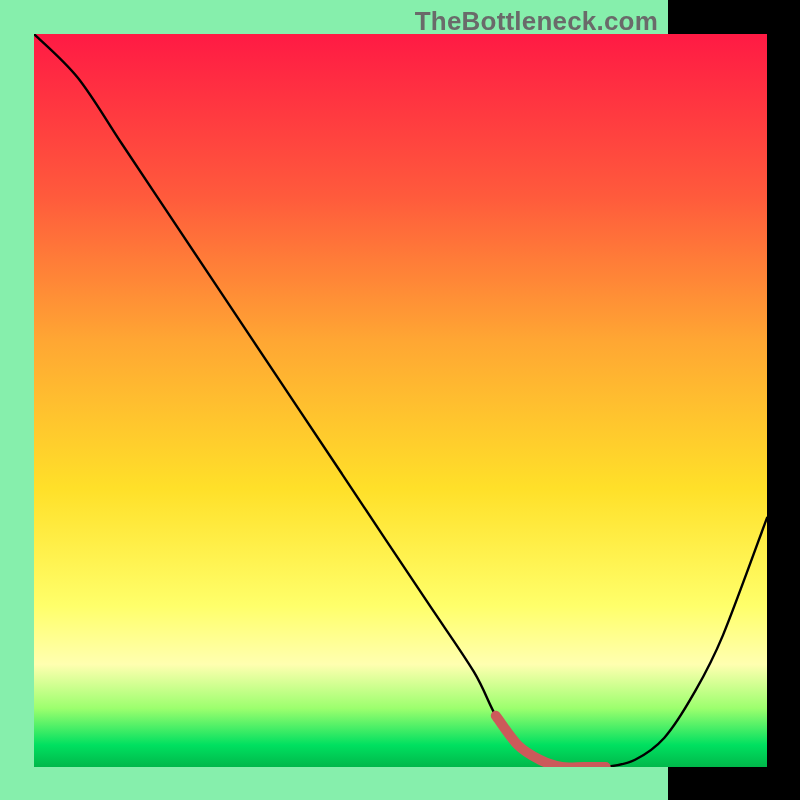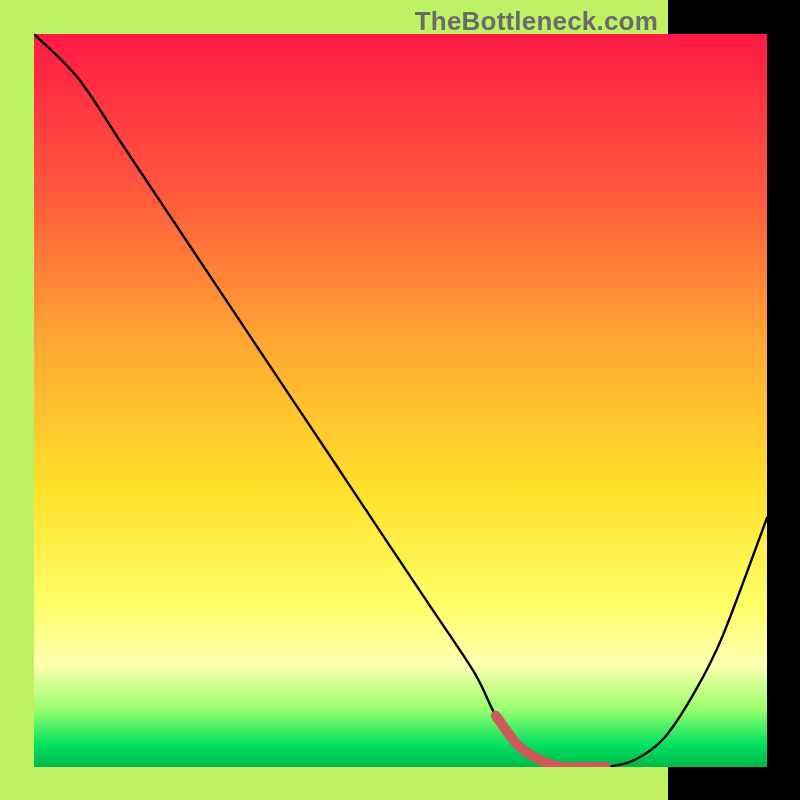--- a/index.html
+++ b/index.html
@@ -7,21 +7,21 @@
     padding: 0;
     width: 800px;
     height: 800px;
     background: #000;
     overflow: hidden;
   }
   .frame {
     position: relative;
     width: 668px;
     height: 800px;
-    background: #bef264;
+    background: #86efac;
   }
   .plot {
     position: absolute;
     left: 34px;
     top: 34px;
     width: 733px;
     height: 733px;
     background: linear-gradient(to bottom,
       #ff1a44 0%,
       #ff5a3c 22%,

